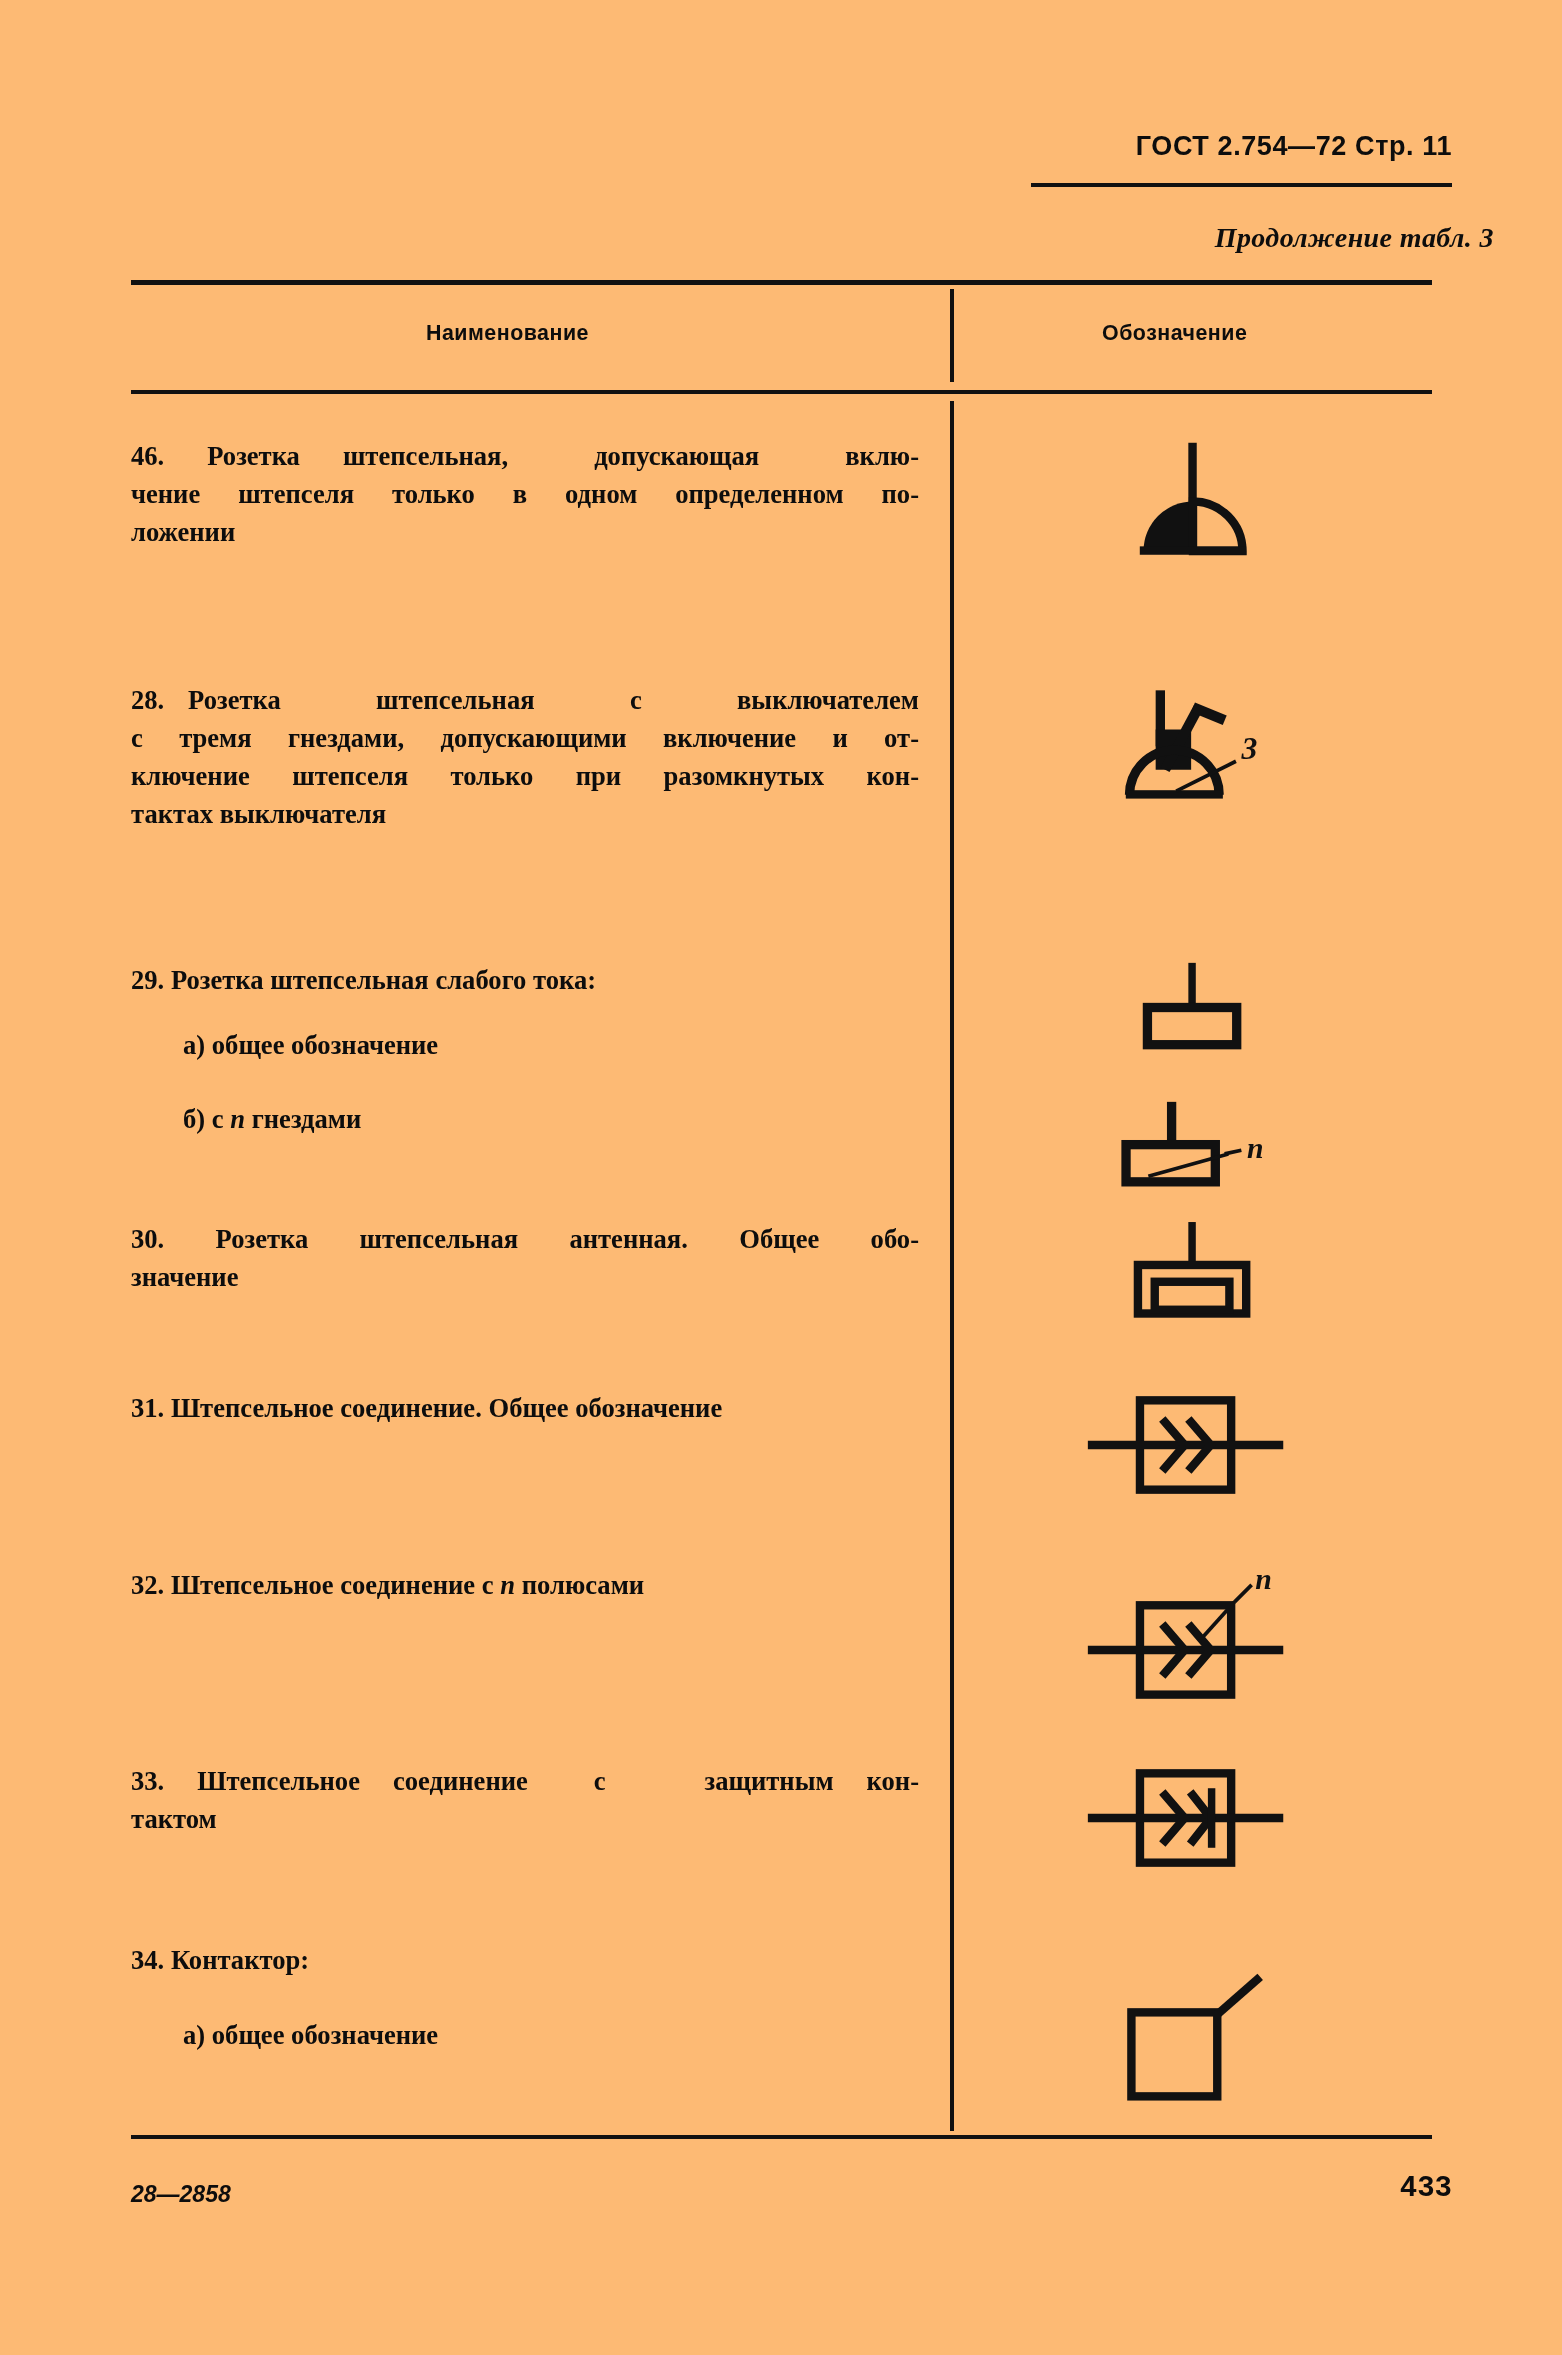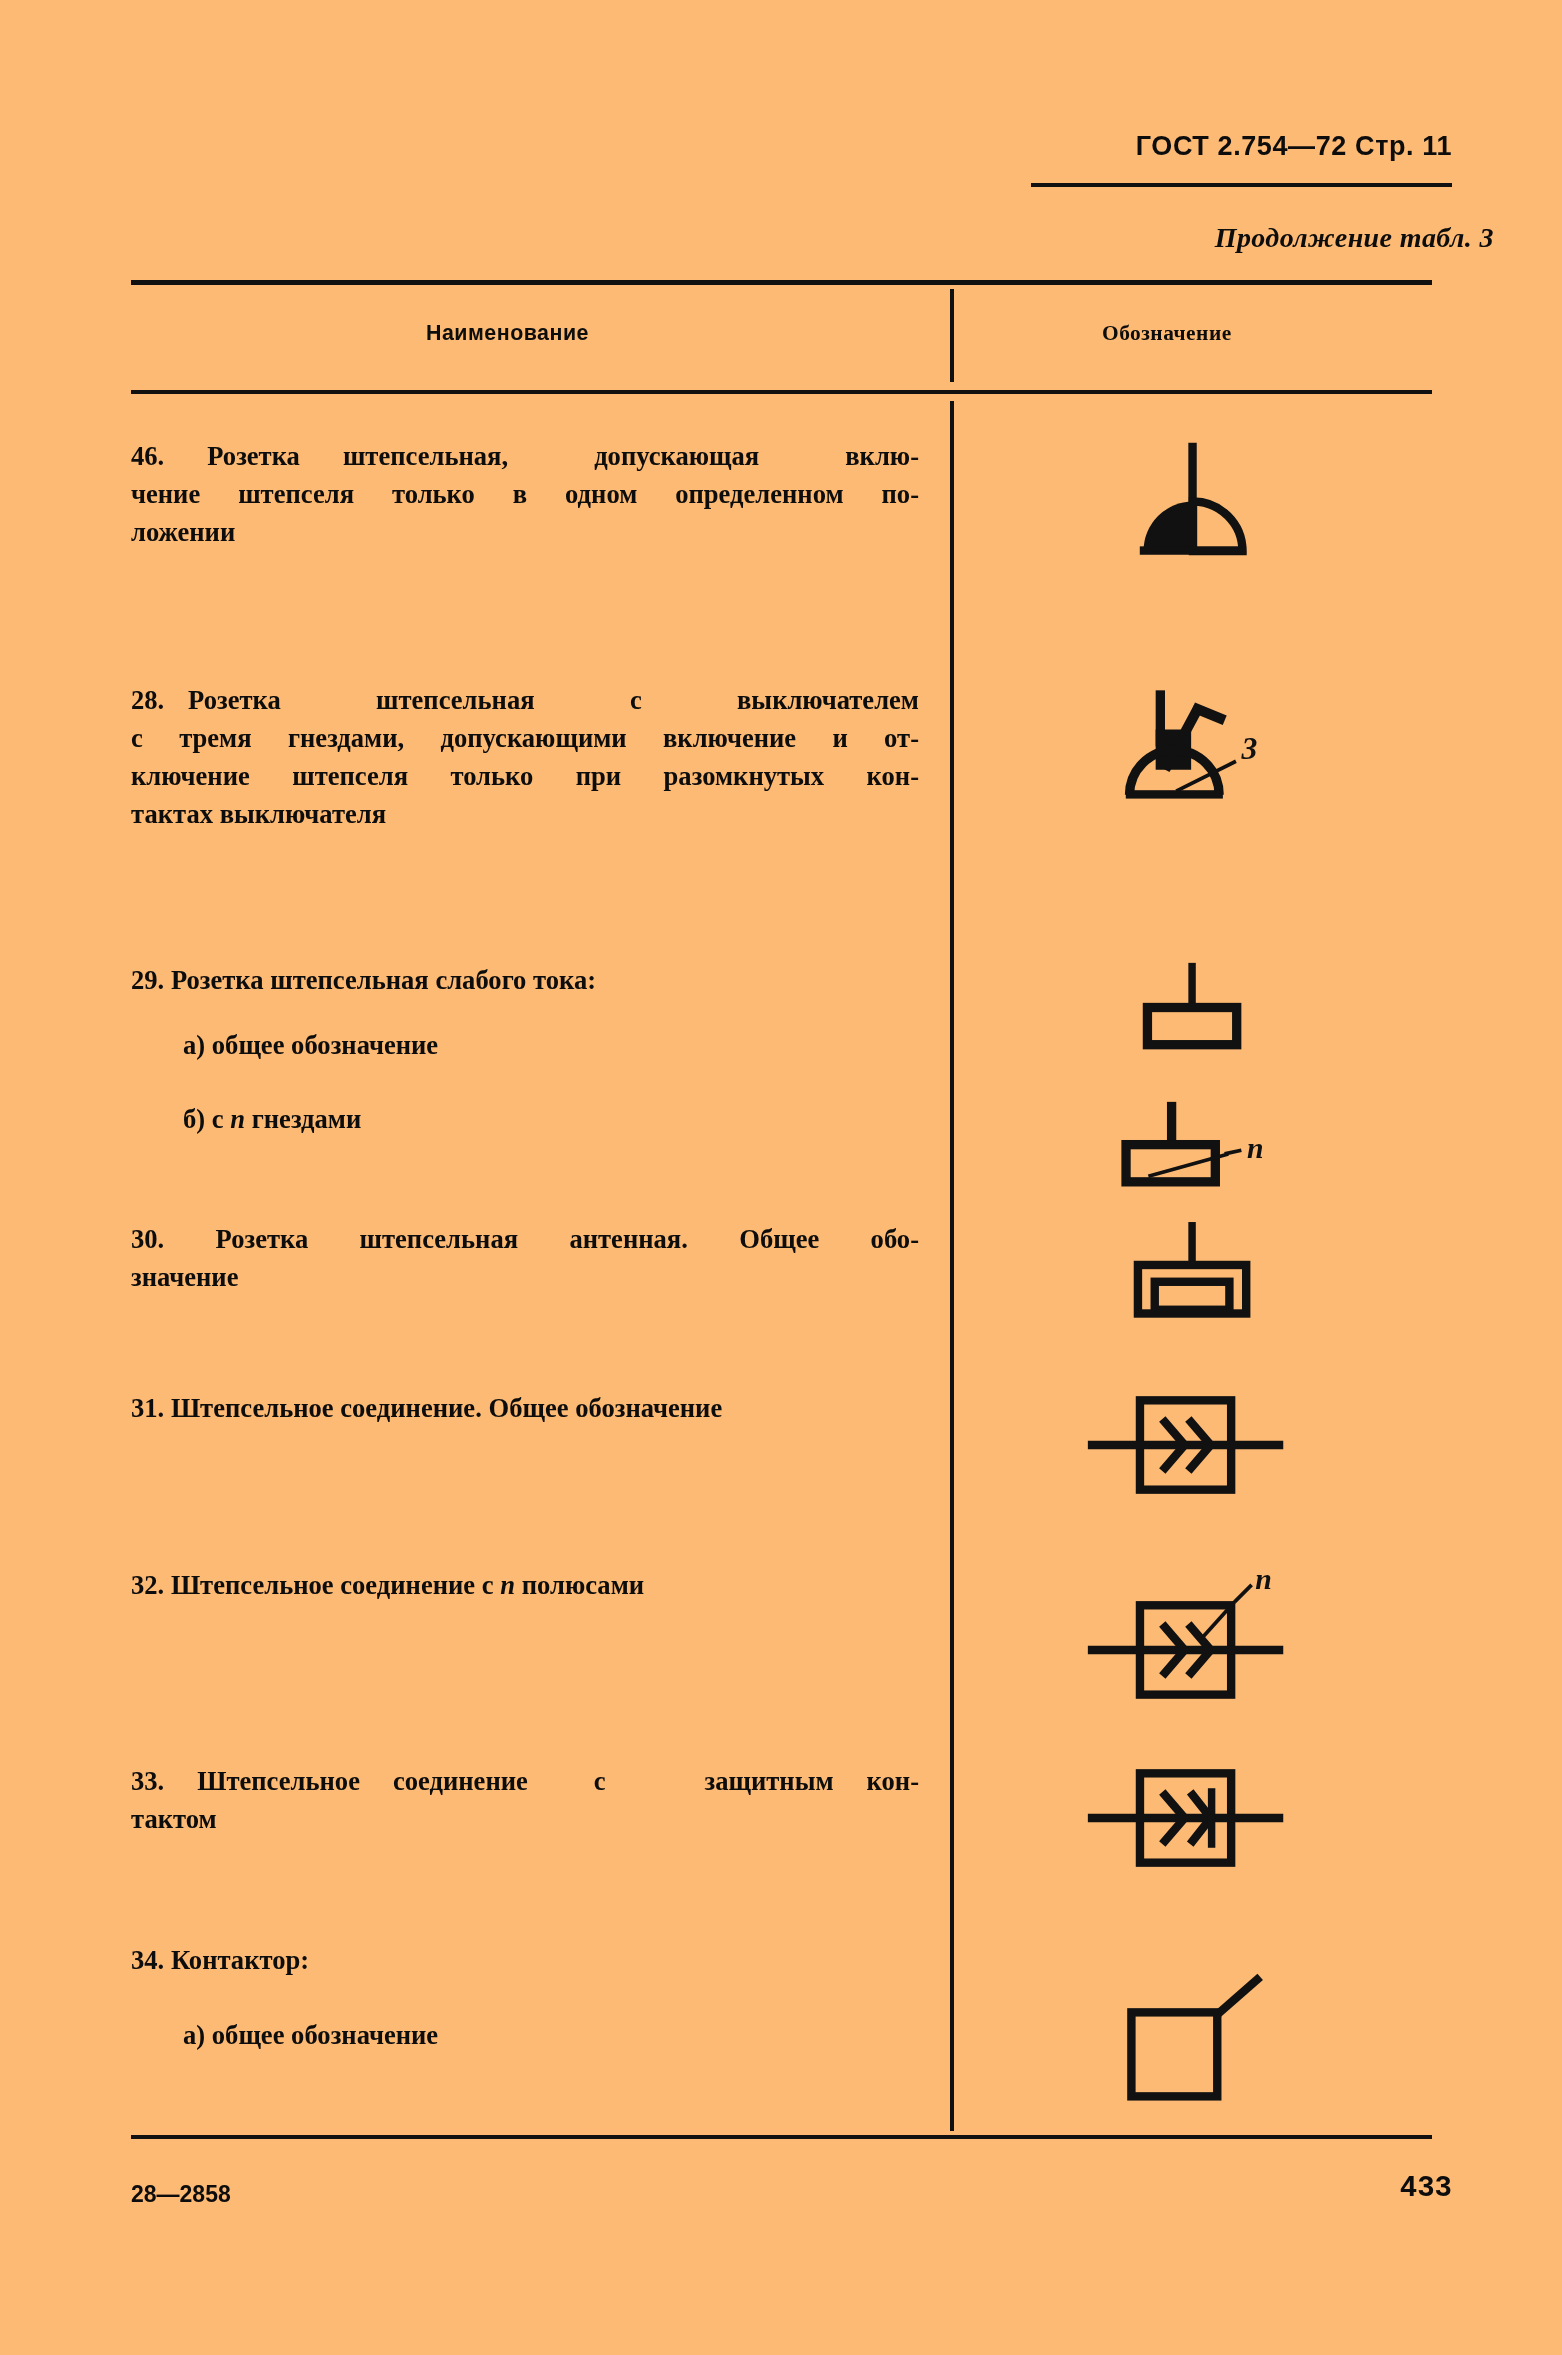--- a/index.html
+++ b/index.html
@@ -91,21 +91,21 @@
   .col-head {
     position: absolute;
     top: 41px;
     font-family: "Liberation Sans", "DejaVu Sans", sans-serif;
     font-weight: bold;
     font-size: 21.4px;
     letter-spacing: 0.5px;
     white-space: nowrap;
   }
   .col-head-name { left: 295px; }
-  .col-head-sym  { left: 971px; font-family: Liberation Serif, serif; }
+  .col-head-sym  { left: 971px; }
 
   
   .row {
     position: absolute;
     left: 0;
     width: 1301px;
   }
   .cell-name {
     position: absolute;
     left: 0;
@@ -135,20 +135,21 @@
   }
 
   
   .footer-left {
     position: absolute;
     left: 131px;
     top: 2181px;
     font-family: "Liberation Sans", "DejaVu Sans", sans-serif;
     font-weight: bold;
     font-size: 23px;
+    font-style: italic;
   }
   .footer-right {
     position: absolute;
     right: 110px;
     top: 2172px;
     font-family: Liberation Mono, monospace;
     font-weight: bold;
     font-size: 29px;
   }
   svg { display: block; }

